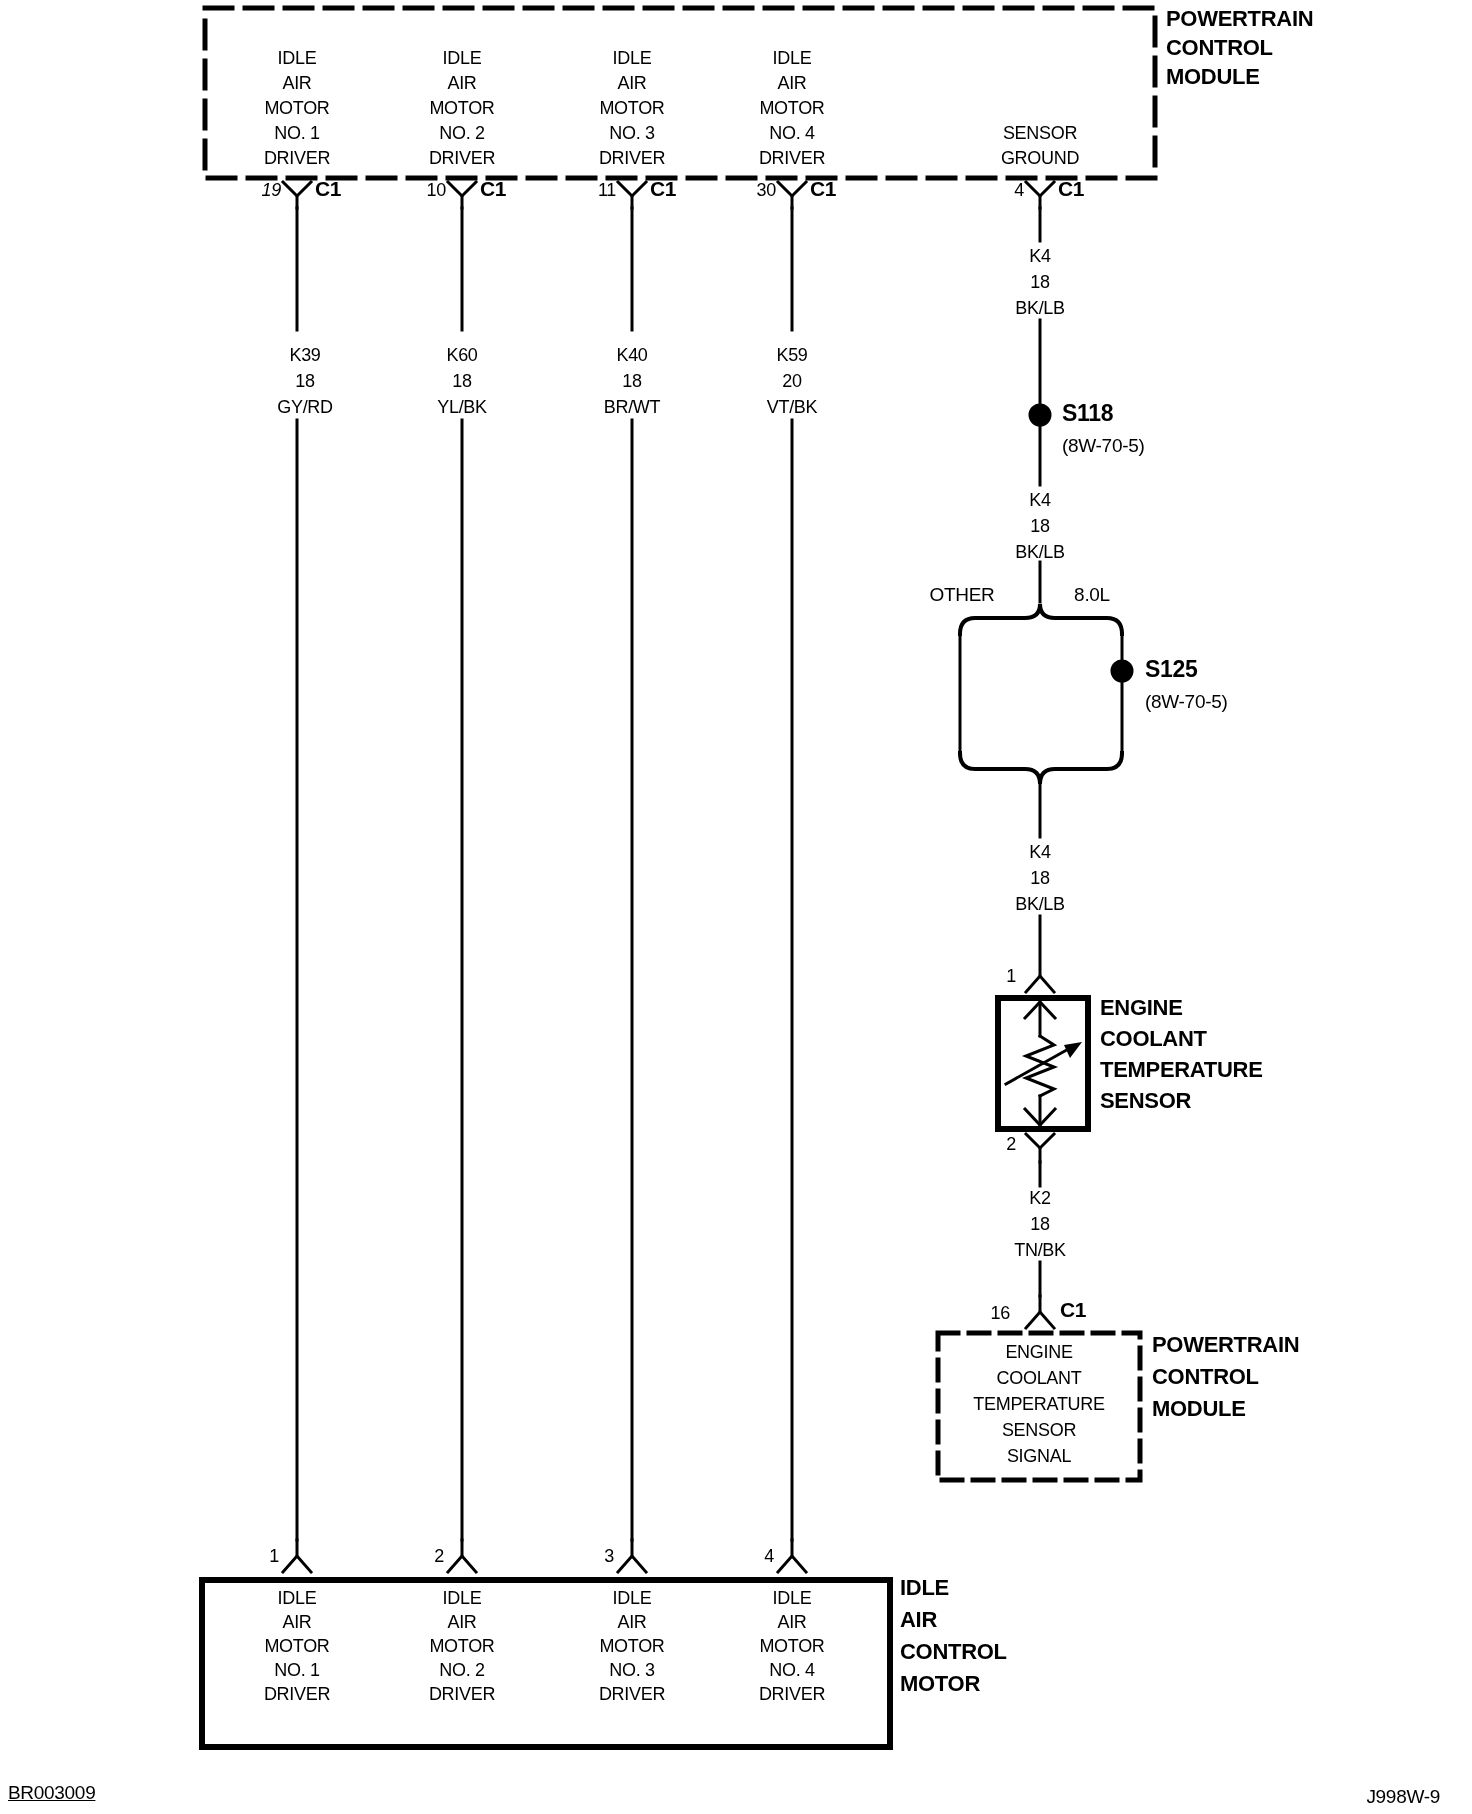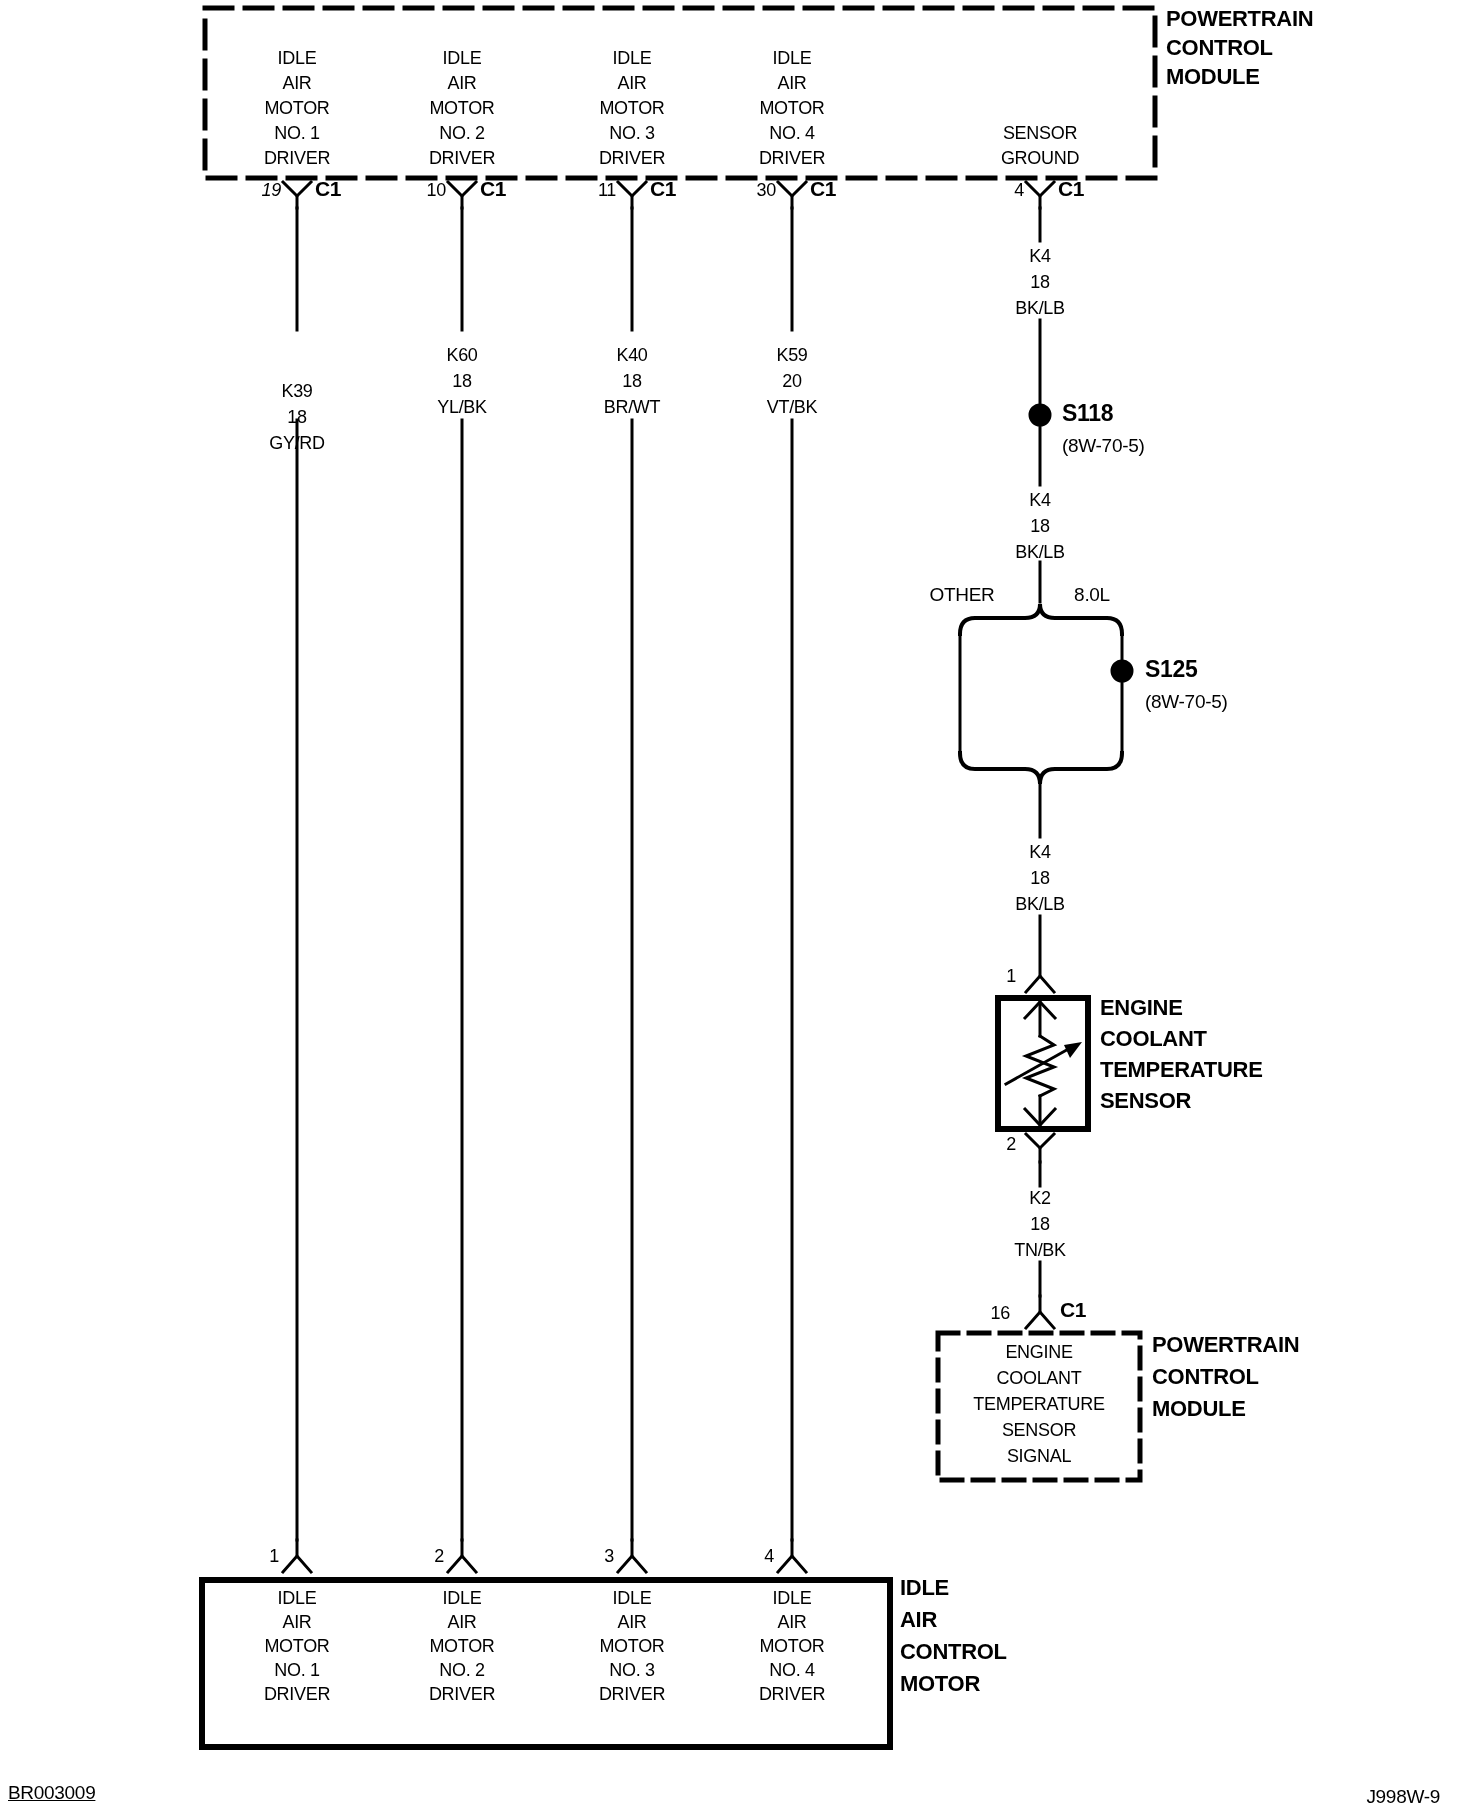--- a/index.html
+++ b/index.html
@@ -177,21 +177,21 @@
   <div class="t conn" style="left:315px; top:179px;">C1</div>
   <div class="t num r" style="left:406px; top:180px; width:40px;">10</div>
   <div class="t conn" style="left:480px; top:179px;">C1</div>
   <div class="t num r" style="left:576px; top:180px; width:40px;">11</div>
   <div class="t conn" style="left:650px; top:179px;">C1</div>
   <div class="t num r" style="left:736px; top:180px; width:40px;">30</div>
   <div class="t conn" style="left:810px; top:179px;">C1</div>
   <div class="t num r" style="left:984px; top:180px; width:40px;">4</div>
   <div class="t conn" style="left:1058px; top:179px;">C1</div>
 
-  <div class="t code c" style="left:227px; top:342px; width:140px;margin-top:36px;">K39
+  <div class="t code c" style="left:235px; top:342px; width:140px;">K39
 18
 GY/RD</div>
   <div class="t code c" style="left:392px; top:342px; width:140px;">K60
 18
 YL/BK</div>
   <div class="t code c" style="left:562px; top:342px; width:140px;">K40
 18
 BR/WT</div>
   <div class="t code c" style="left:722px; top:342px; width:140px;">K59
 20

